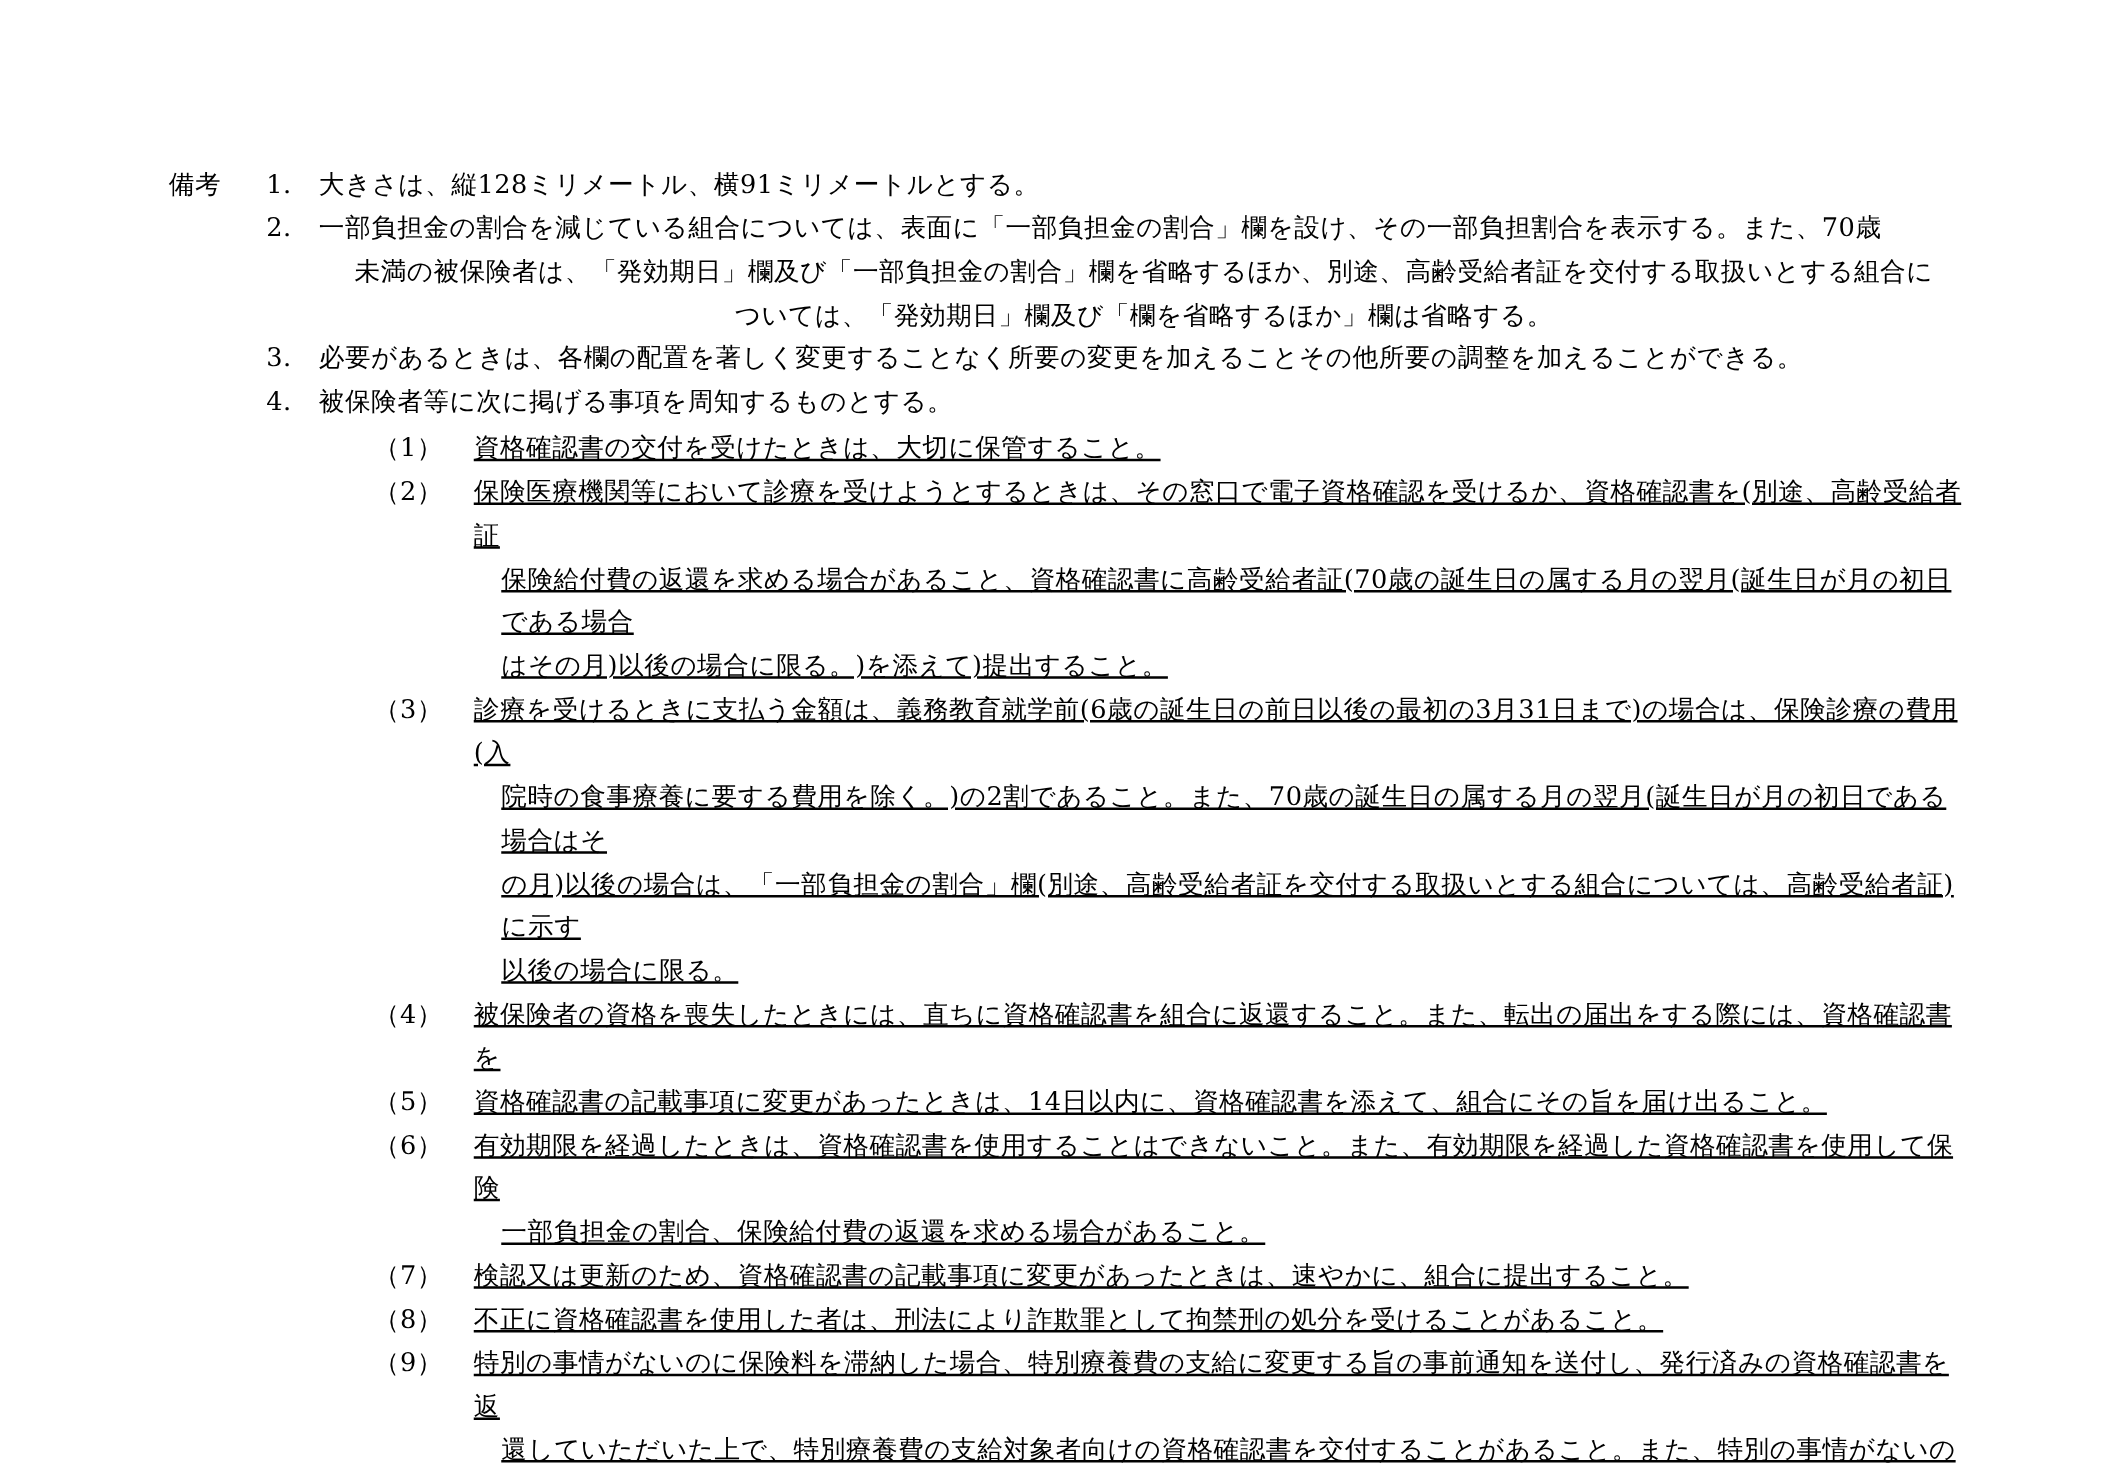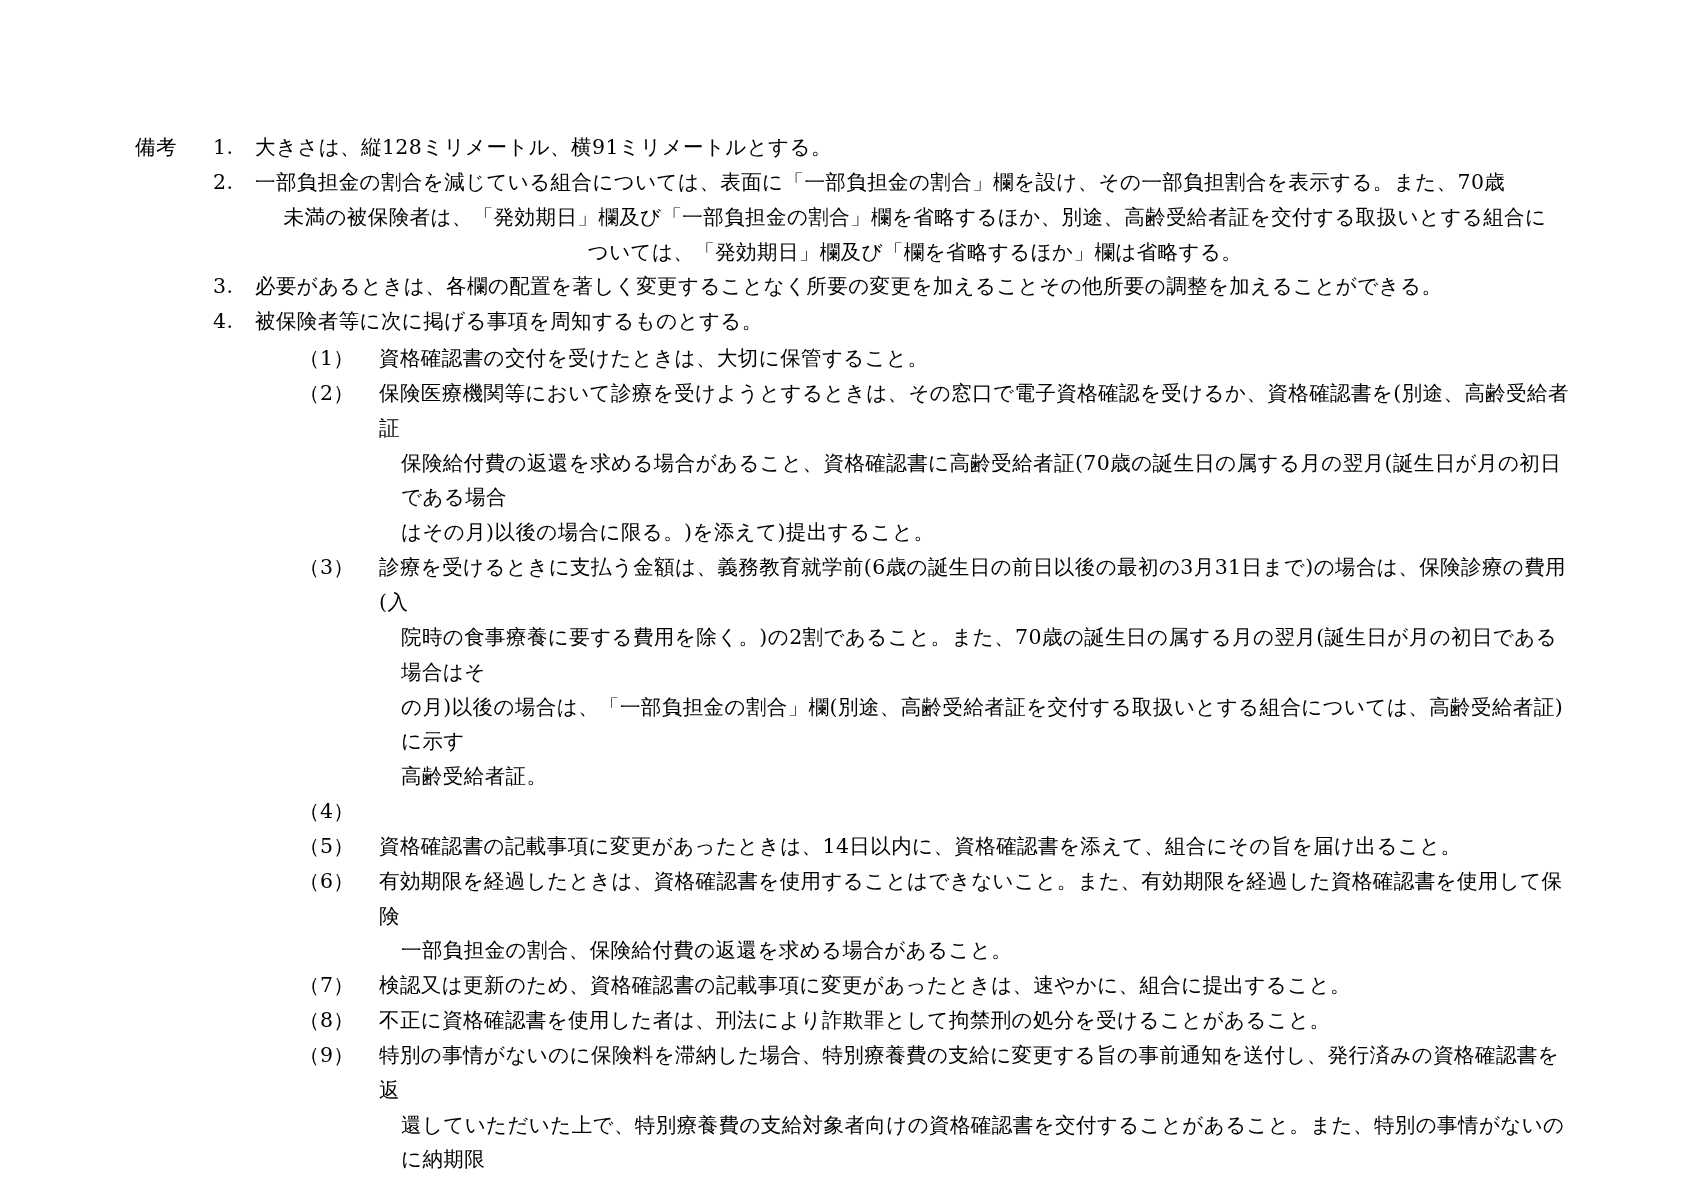--- a/index.html
+++ b/index.html
@@ -70,20 +70,21 @@
     display: flex;
     align-items: flex-start;
   }
   .sub .snum {
     flex: 0 0 auto;
     width: 80px;
     white-space: nowrap;
   }
   .sub .stxt {
     flex: 1 1 auto;
+    text-decoration: underline;
   }
   .sub .stxt p {
     margin: 0;
   }
   .sub .stxt p.indent {
     padding-left: 22px;
   }
 </style>
 </head>
 <body>
@@ -139,27 +140,28 @@
                   <p class="indent">はその月)以後の場合に限る。)を添えて)提出すること。</p>
                 </div>
               </div>
 
               <div class="sub">
                 <div class="snum">（3）</div>
                 <div class="stxt">
                   <p>診療を受けるときに支払う金額は、義務教育就学前(6歳の誕生日の前日以後の最初の3月31日まで)の場合は、保険診療の費用(入</p>
                   <p class="indent">院時の食事療養に要する費用を除く。)の2割であること。また、70歳の誕生日の属する月の翌月(誕生日が月の初日である場合はそ</p>
                   <p class="indent">の月)以後の場合は、「一部負担金の割合」欄(別途、高齢受給者証を交付する取扱いとする組合については、高齢受給者証)に示す</p>
-                  <p class="indent">高齢受給者証。</p>
+                  <p class="indent">以後の場合に限る。</p>
                 </div>
               </div>
 
               <div class="sub">
                 <div class="snum">（4）</div>
                 <div class="stxt">
+                  <p>被保険者の資格を喪失したときには、直ちに資格確認書を組合に返還すること。また、転出の届出をする際には、資格確認書を</p>
                 </div>
               </div>
 
               <div class="sub">
                 <div class="snum">（5）</div>
                 <div class="stxt">
                   <p>資格確認書の記載事項に変更があったときは、14日以内に、資格確認書を添えて、組合にその旨を届け出ること。</p>
                 </div>
               </div>
 

